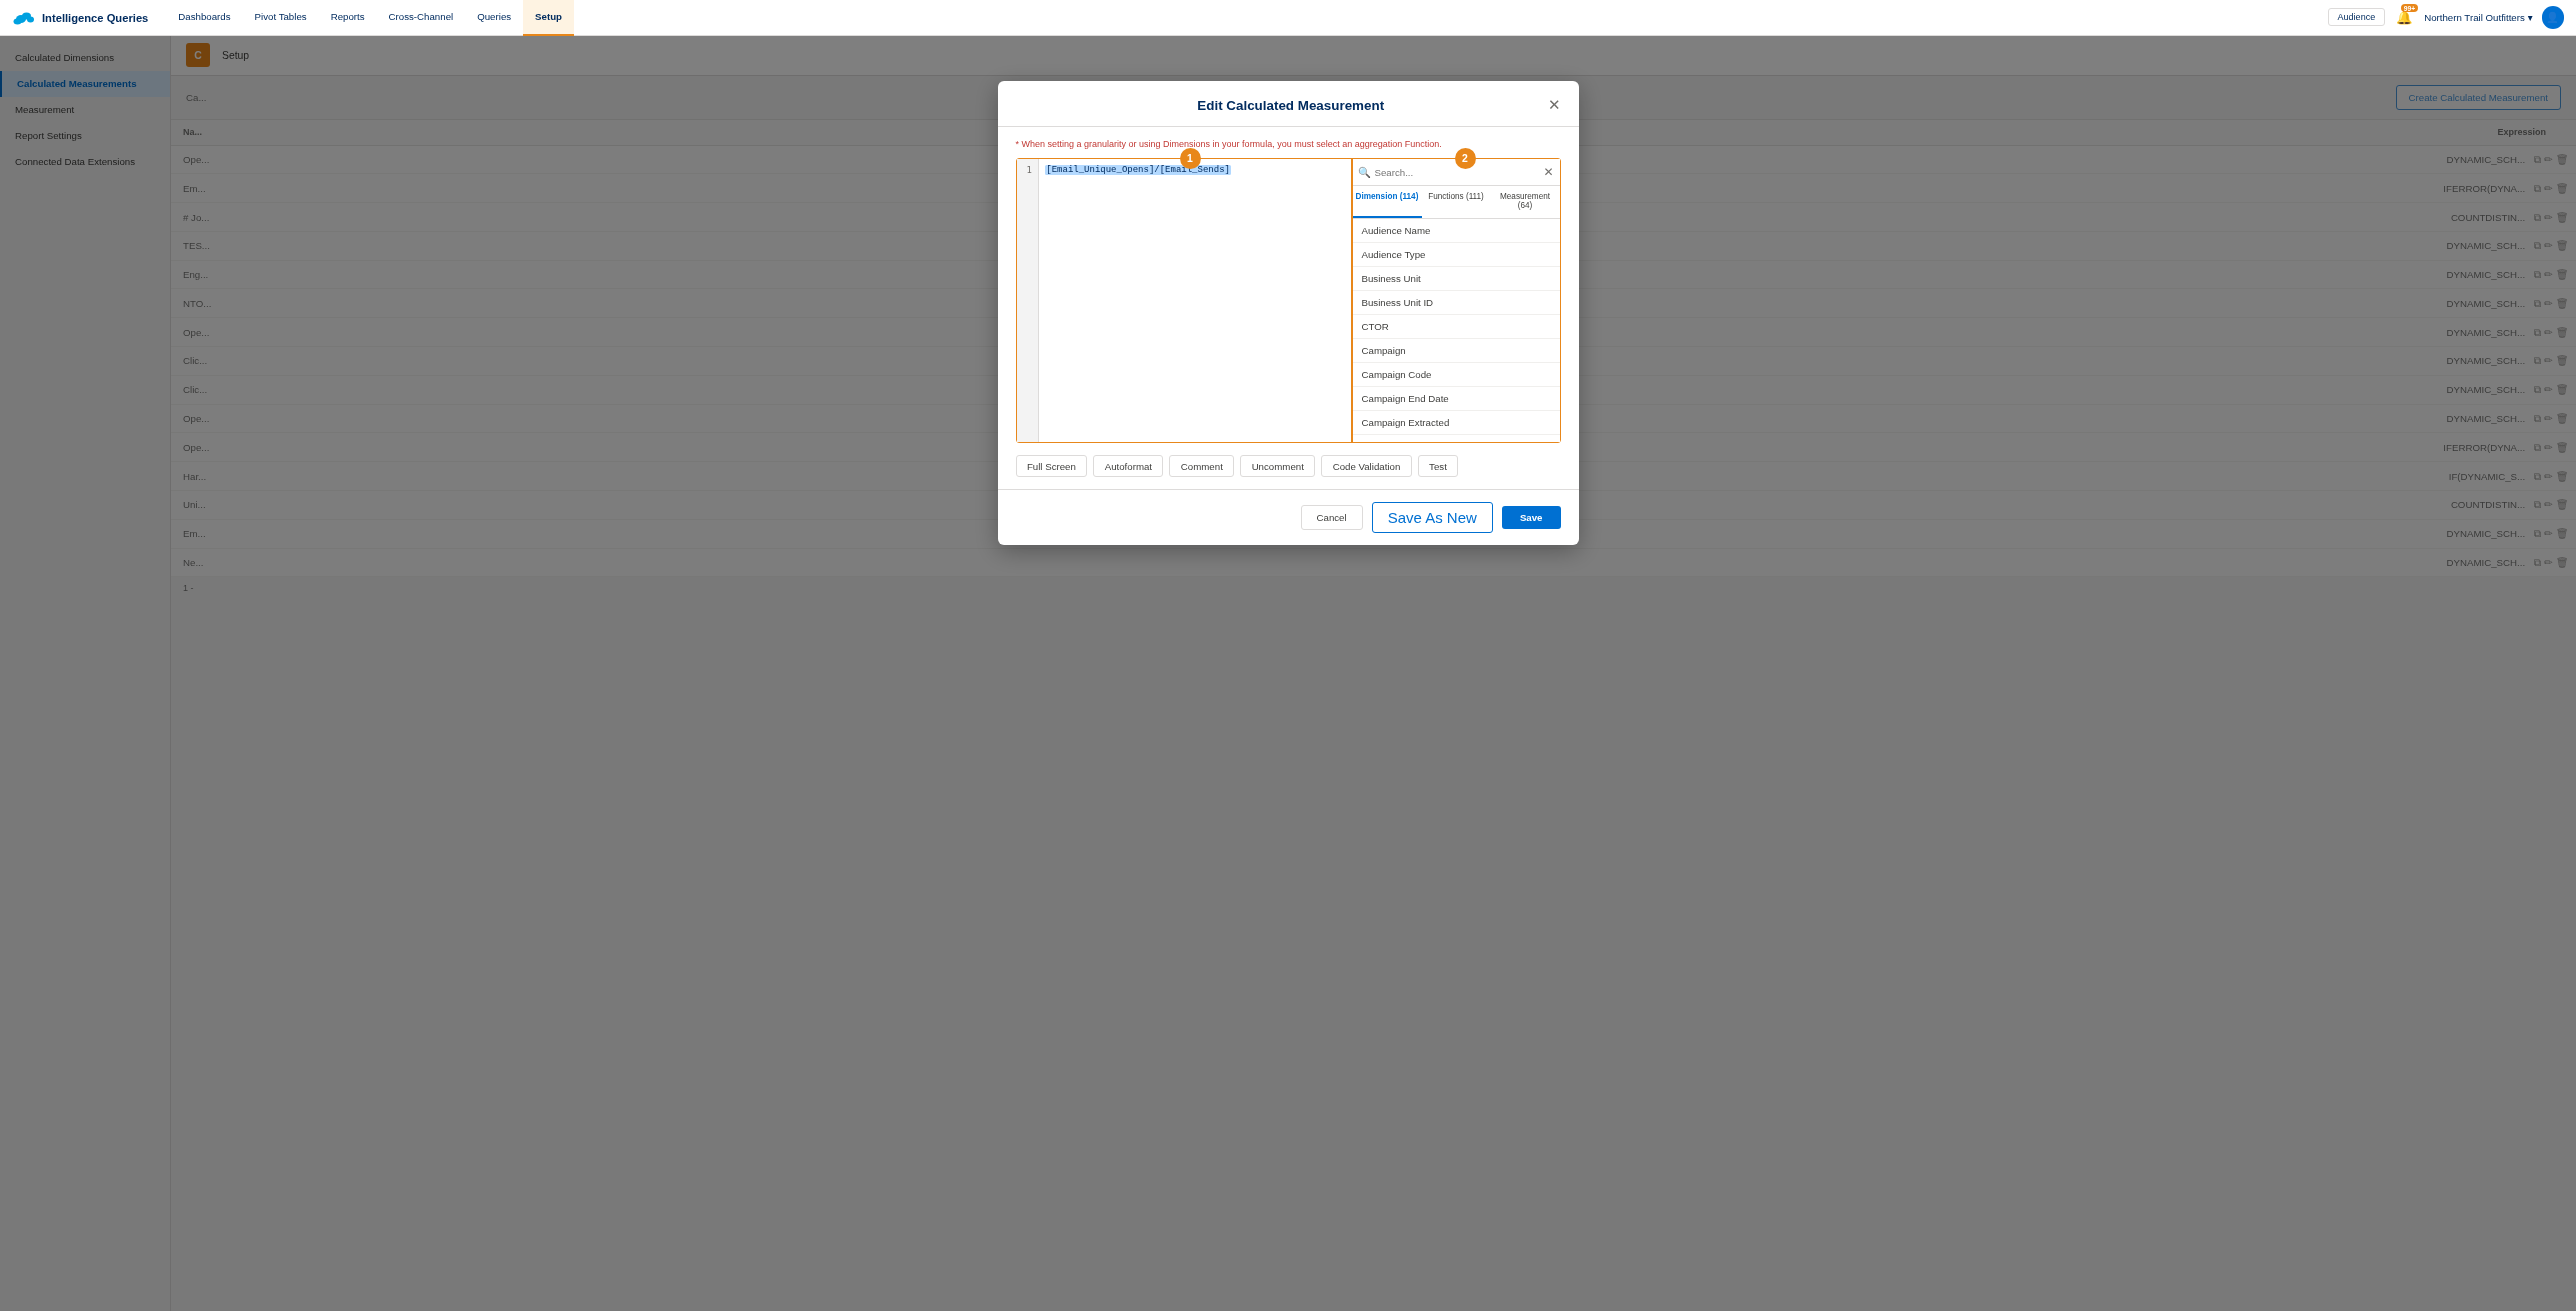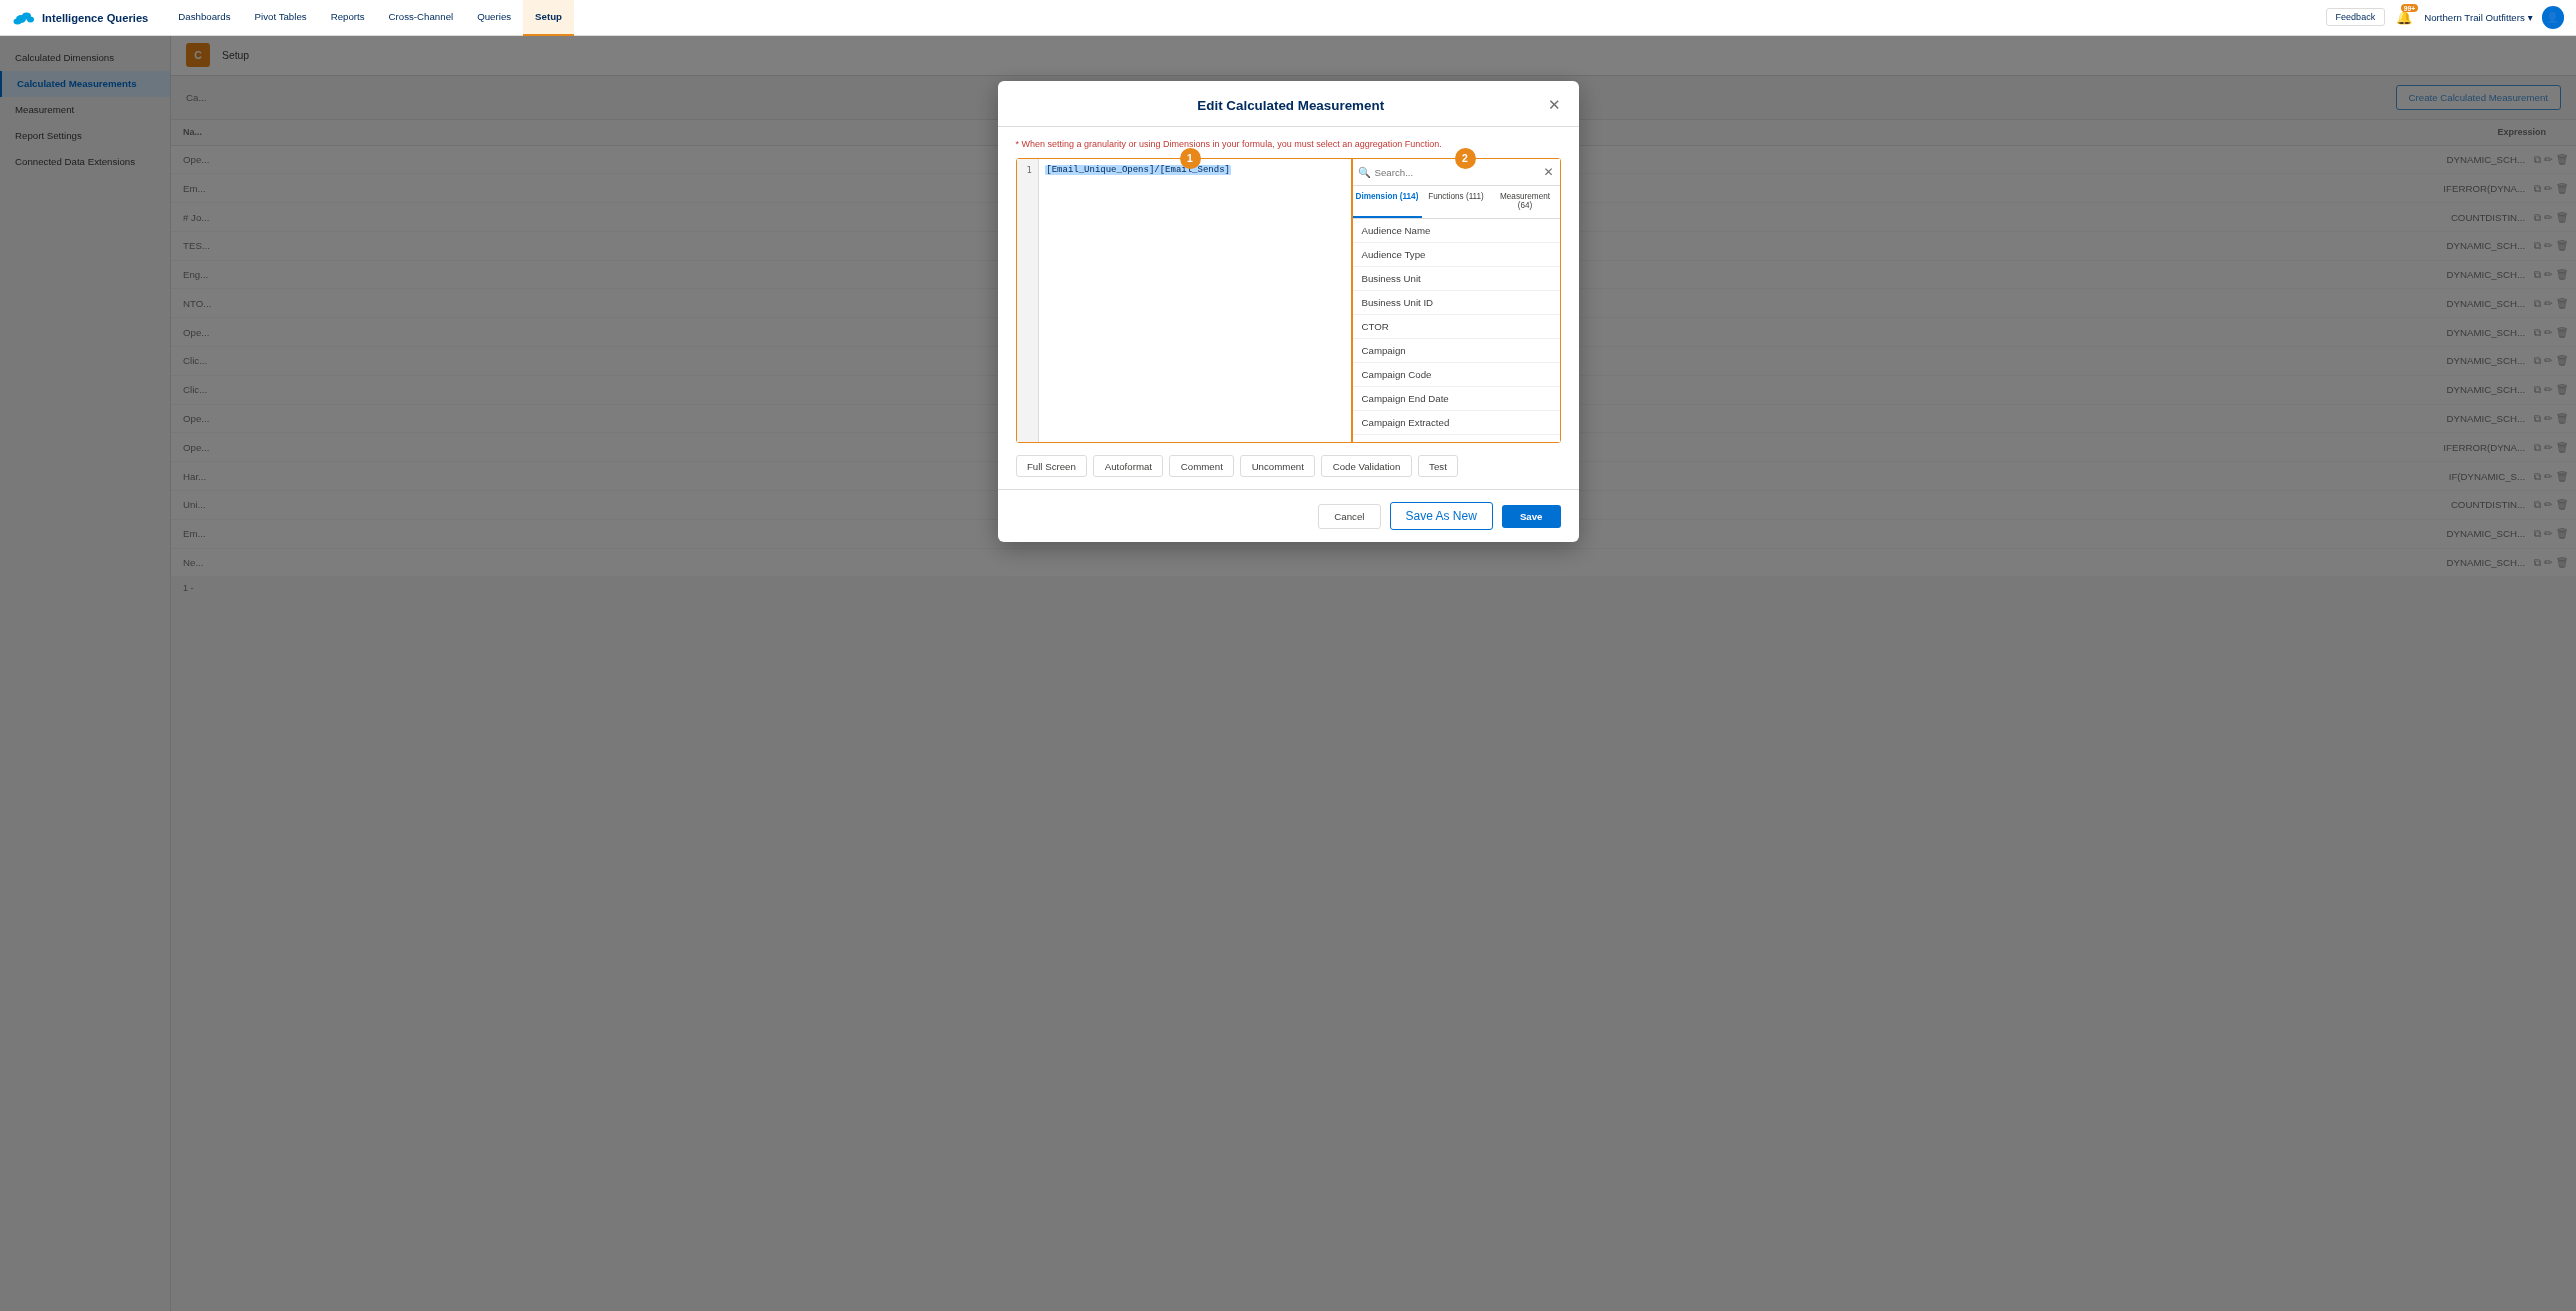--- a/index.html
+++ b/index.html
@@ -171,21 +171,21 @@
     .modal-footer {
       padding: 12px 18px; border-top: 0.7px solid #dddbda;
       display: flex; justify-content: flex-end; gap: 9px; align-items: center;
     }
     .btn-cancel {
       padding: 6px 15px; border: 0.7px solid #dddbda; border-radius: 3px;
       background: #fff; font-size: 9.7px; color: #3e3e3c; cursor: pointer;
     }
     .btn-save-as-new {
       padding: 6px 15px; border: 0.7px solid #0070d2; border-radius: 3px;
-      background: #fff; font-size: 12px; color: #0070d2; cursor: pointer; font-weight: 500;
+      background: #fff; font-size: 15px; color: #0070d2; cursor: pointer; font-weight: 500;
     }
     .btn-save {
       padding: 6px 18px; border: none; border-radius: 3px;
       background: #0070d2; font-size: 9.7px; color: #fff; cursor: pointer; font-weight: 600;
     }
 
     
     .setup-panel {
       background: #fff; border-bottom: 0.7px solid #dddbda;
       padding: 7.4px 15px; display: flex; align-items: center; gap: 6px;
@@ -213,21 +213,21 @@
   </div>
   <div class="top-nav-links">
     <div class="nav-link">Dashboards</div>
     <div class="nav-link">Pivot Tables</div>
     <div class="nav-link">Reports</div>
     <div class="nav-link">Cross-Channel</div>
     <div class="nav-link">Queries</div>
     <div class="nav-link active">Setup</div>
   </div>
   <div class="top-nav-right">
-    <button class="feedback-btn">Feedback</button>
+    <button class="feedback-btn">Audience</button>
     <div class="notif-badge">
       <span class="notif-icon">🔔</span>
       <span class="notif-count">99+</span>
     </div>
     <div class="org-name">
       <span>Northern Trail Outfitters</span>
       <span>▾</span>
     </div>
     <div class="avatar">👤</div>
   </div>

